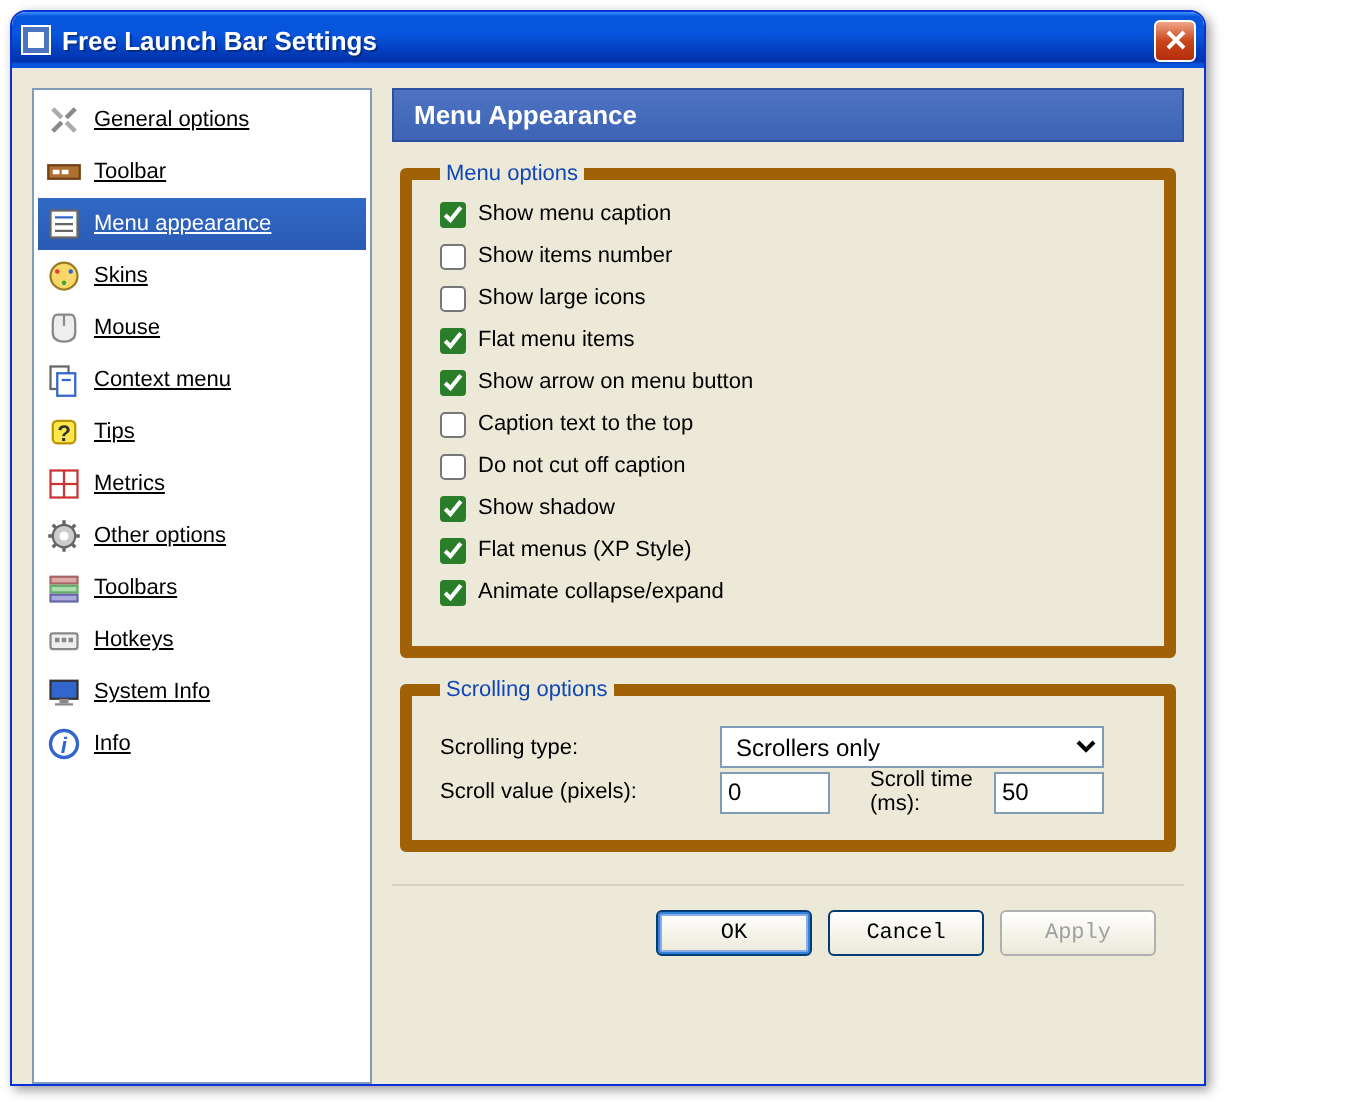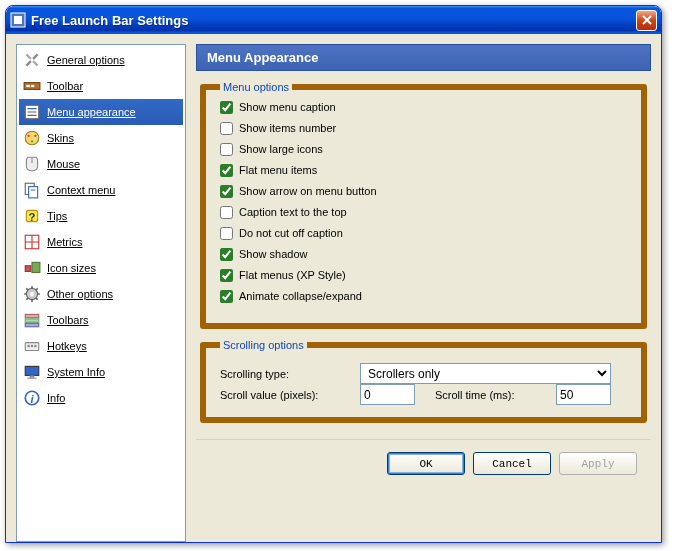--- a/index.html
+++ b/index.html
@@ -6,21 +6,21 @@
   body {
     margin: 0;
     font-family: Tahoma, sans-serif;
     font-size: 11px;
     background: #fff;
     width: 680px;
     height: 551px;
     overflow: hidden;
   }
   .window {
-    width: 657px;
+    width: 598px;
     height: 538px;
     margin: 5px;
     border: 1px solid #0831d9;
     border-radius: 8px 8px 0 0;
     background: #ece9d8;
     box-shadow: 2px 2px 6px rgba(0,0,0,0.4);
     display: flex;
     flex-direction: column;
     overflow: hidden;
   }
@@ -267,29 +267,20 @@
               <rect x="2" y="2" width="12" height="12" fill="none" stroke="#c33"></rect>
               <line x1="2" y1="8" x2="14" y2="8" stroke="#c33"></line>
               <line x1="8" y1="2" x2="8" y2="14" stroke="#c33"></line>
             </svg>
           </span>
         <span>Metrics</span>
       </div>
       <div class="sidebar-item">
         <span class="icon">
             <svg viewBox="0 0 16 16">
-              <rect x="2" y="6" width="5" height="5" fill="#c55" stroke="#833"></rect>
-              <rect x="8" y="3" width="7" height="9" fill="#7a5" stroke="#573"></rect>
-            </svg>
-          </span>
-        <span>Icon sizes</span>
-      </div>
-      <div class="sidebar-item">
-        <span class="icon">
-            <svg viewBox="0 0 16 16">
               <circle cx="8" cy="8" r="5" fill="#ccc" stroke="#666"></circle>
               <circle cx="8" cy="8" r="2" fill="#fff"></circle>
               <path d="M8 1 L8 3 M8 13 L8 15 M1 8 L3 8 M13 8 L15 8 M3 3 L4.5 4.5 M11.5 11.5 L13 13 M13 3 L11.5 4.5 M4.5 11.5 L3 13" stroke="#666" stroke-width="1.5"></path>
             </svg>
           </span>
         <span>Other options</span>
       </div>
       <div class="sidebar-item">
         <span class="icon">
             <svg viewBox="0 0 16 16">

